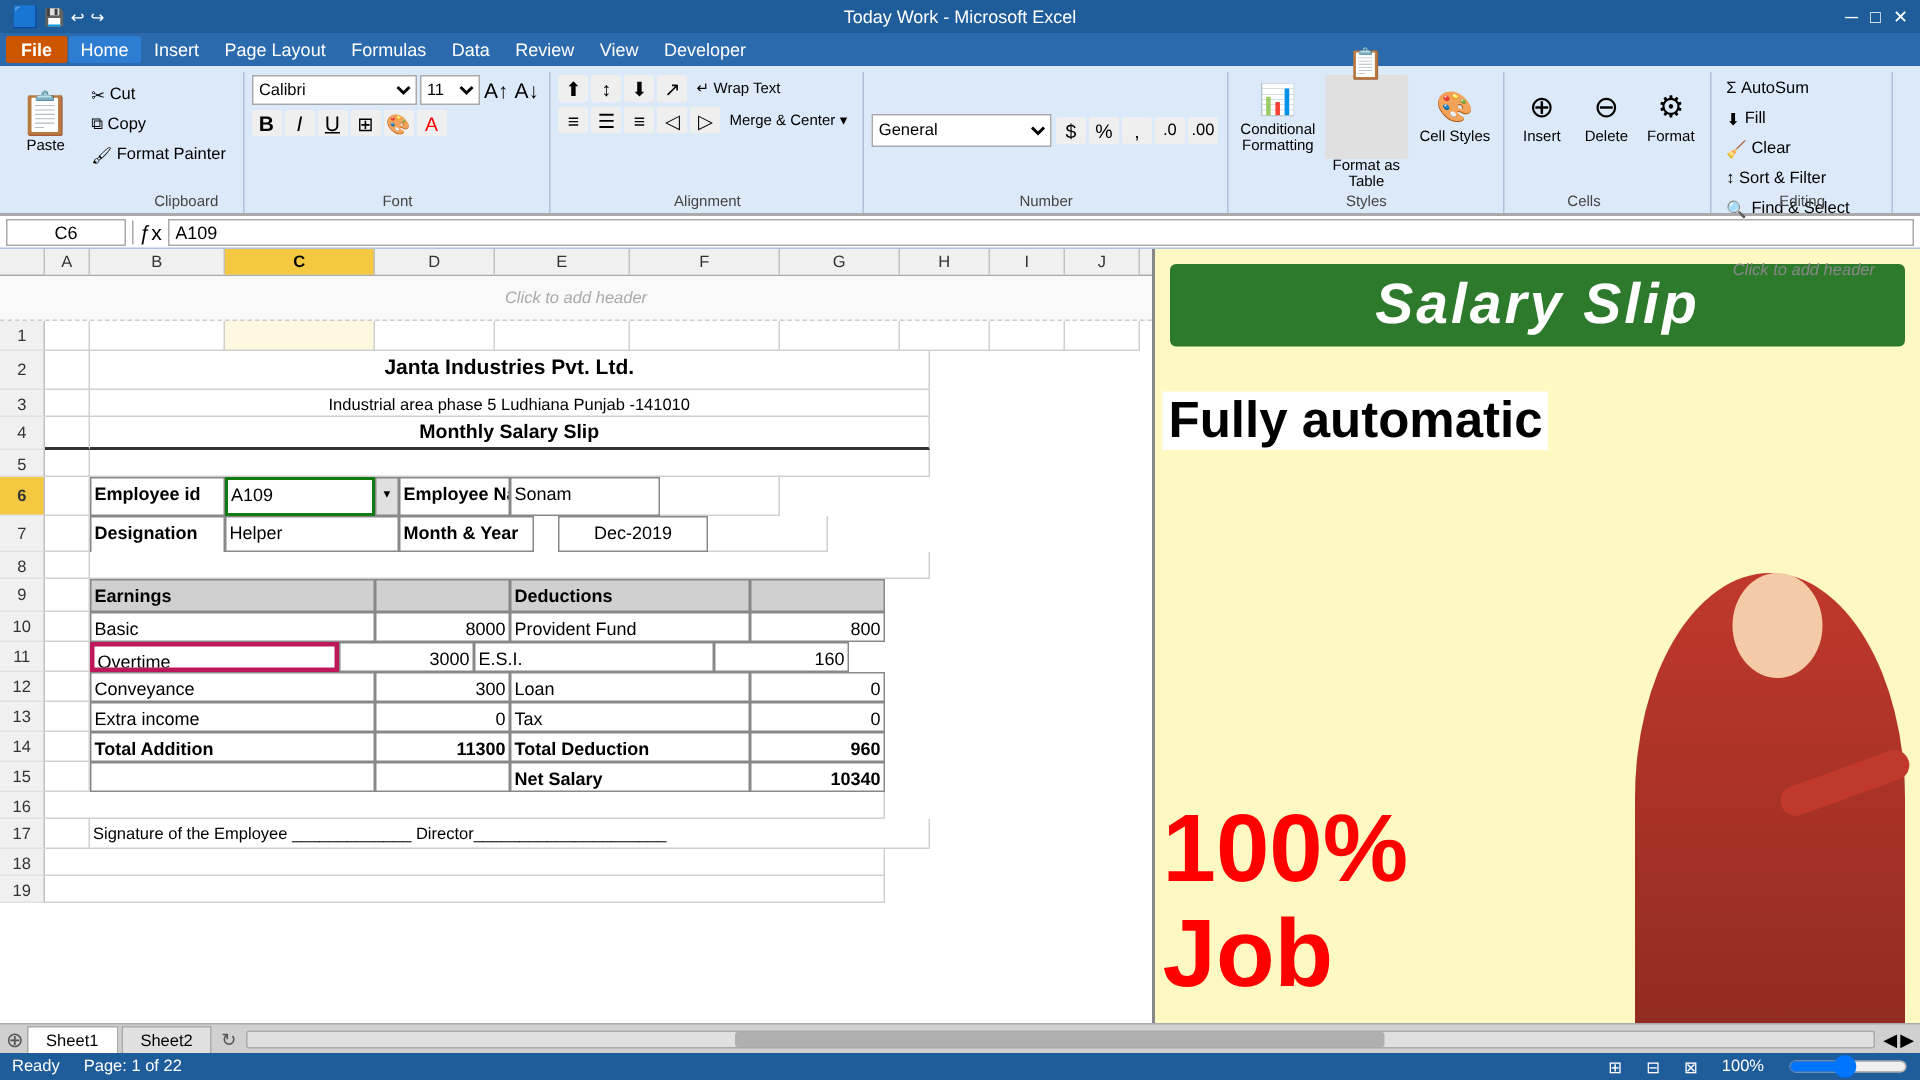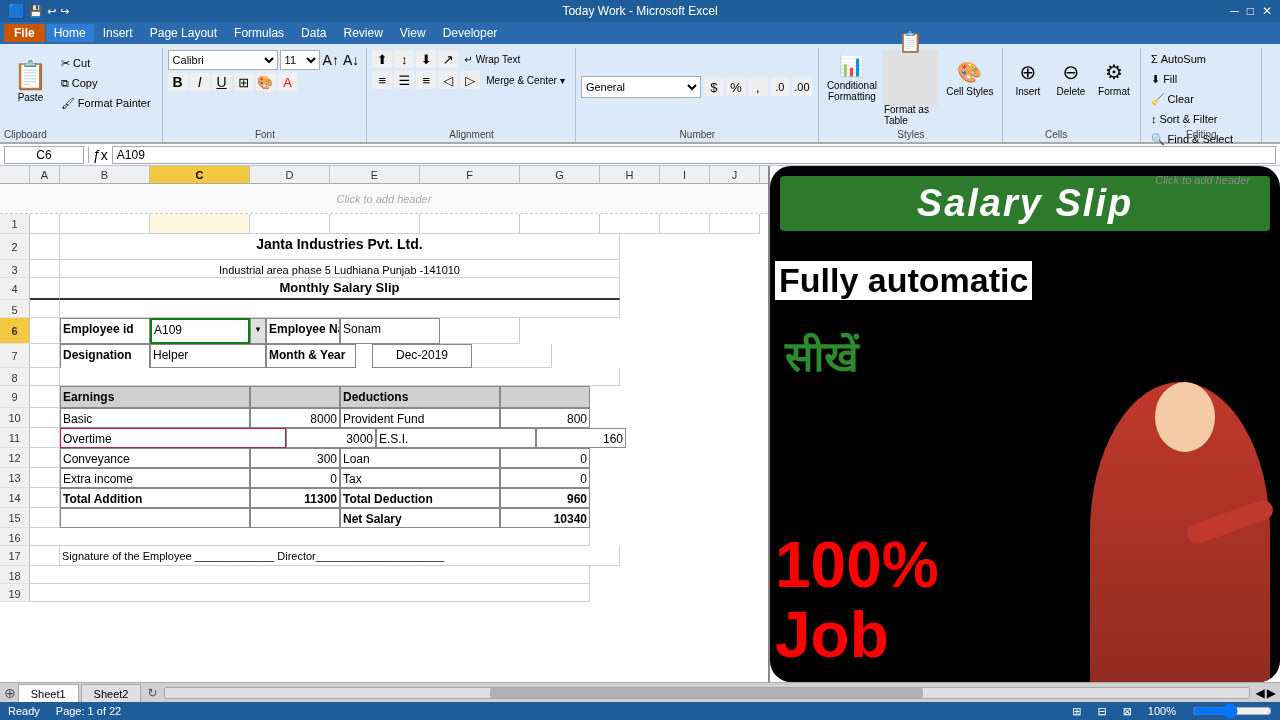--- a/index.html
+++ b/index.html
@@ -156,21 +156,21 @@
           <div class="rb-btn-sm">
             <span>⧉</span>
             <span>Copy</span>
           </div>
           <div class="rb-btn-sm">
             <span>🖌</span>
             <span>Format Painter</span>
           </div>
         </div>
       </div>
-      <div style="position:absolute; bottom:2px; left:0; right:16px; text-align:left; font-size:10px; color:#444;">Clipboard</div>
+      <div style="position:absolute; bottom:2px; left:0; right:16px; text-align:right; font-size:10px; color:#444;">Clipboard</div>
     </div>
 
     <div style="display:flex; flex-direction:column; border-right:1px solid #b0c0d8; padding:2px 6px 14px 4px; position:relative; min-width:130px;">
       <div style="display:flex; flex-direction:column; gap:3px; flex:1; padding-bottom:4px;">
         <div style="display:flex; gap:2px; align-items:center;">
           <select class="font-name-select">
             <option>Calibri</option>
           </select>
           <select class="font-size-select">
             <option>11</option>
@@ -236,21 +236,21 @@
     </div>
 
     <div style="display:flex; flex-direction:column; border-right:1px solid #b0c0d8; padding:2px 4px 14px 4px; position:relative; min-width:170px;">
       <div style="display:flex; gap:3px; flex:1; align-items:flex-start;">
         <div class="cond-fmt-btn">
           <div class="cond-fmt-icon">📊</div>
           <div style="font-size:10px; text-align:center;">Conditional Formatting</div>
         </div>
         <div class="cond-fmt-btn" style="background:#e0e0e0;">
           <div class="cond-fmt-icon">📋</div>
-          <div style="font-size:10px; text-align:left;margin-top:48px;">Format as Table</div>
+          <div style="font-size:10px; text-align:center;margin-top:48px;">Format as Table</div>
         </div>
         <div class="cond-fmt-btn">
           <div class="cond-fmt-icon">🎨</div>
           <div style="font-size:10px; text-align:center;">Cell Styles</div>
         </div>
       </div>
       <div style="position:absolute; bottom:2px; left:0; right:0; text-align:center; font-size:10px; color:#444;">Styles</div>
     </div>
 
     <div style="display:flex; flex-direction:column; border-right:1px solid #b0c0d8; padding:2px 6px 14px 4px; position:relative; min-width:110px;">
@@ -409,21 +409,21 @@
         <div class="row-num">10</div>
         <div class="cell" style="width:30px;"></div>
         <div class="cell" style="width:190px; border:1px solid #888;">Basic</div>
         <div class="cell" style="width:90px; border:1px solid #888; text-align:right;">8000</div>
         <div class="cell" style="width:160px; border:1px solid #888;">Provident Fund</div>
         <div class="cell" style="width:90px; border:1px solid #888; text-align:right;">800</div>
       </div>
       <div style="display:flex; height:20px;">
         <div class="row-num">11</div>
         <div class="cell" style="width:30px;"></div>
-        <div class="cell" style="width:226px; border:1px solid #be185d;">Overtime</div>
+        <div class="cell" style="width:166px; border:3px solid #be185d;">Overtime</div>
         <div class="cell" style="width:90px; border:1px solid #888; text-align:right;">3000</div>
         <div class="cell" style="width:160px; border:1px solid #888;">E.S.I.</div>
         <div class="cell" style="width:90px; border:1px solid #888; text-align:right;">160</div>
       </div>
       <div style="display:flex; height:20px;">
         <div class="row-num">12</div>
         <div class="cell" style="width:30px;"></div>
         <div class="cell" style="width:190px; border:1px solid #888;">Conveyance</div>
         <div class="cell" style="width:90px; border:1px solid #888; text-align:right;">300</div>
         <div class="cell" style="width:160px; border:1px solid #888;">Loan</div>
@@ -472,29 +472,28 @@
       </div>
 
       <div style="display:flex; height:18px;">
         <div class="row-num">19</div>
         <div class="cell" style="width:560px;"></div>
       </div>
 
     </div>
   </div>
 
-  <div style="flex:1; background:#000000; position:relative; overflow:hidden;border-radius:21px;">
+  <div style="flex:1; background:#fef9c3; position:relative; overflow:hidden;">
 
     <div style="position:absolute; top:10px; left:10px; right:10px; background:#2d7a2d; padding:6px 20px; border-radius:4px;">
       <div style="color:white; font-size:38px; font-style:italic; font-weight:bold; font-family:Arial, sans-serif; text-align:center; letter-spacing:2px;">Salary Slip</div>
     </div>
 
     <div style="position:absolute; top:95px; left:5px; color:black; background:white; font-size:34px; font-weight:900; font-family:Arial, sans-serif; padding:0 4px; white-space:nowrap;">Fully automatic</div>
 
-    <div style="position:absolute; top:160px; left:15px; font-size:42px; color:#2d8a2d; font-weight:bold;">सीखें</div>
 
     <div style="position:absolute; bottom:80px; left:5px; font-size:64px; font-weight:900; color:red; font-family:Arial Black, sans-serif;">100%</div>
 
     <div style="position:absolute; bottom:10px; left:5px; font-size:64px; font-weight:900; color:red; font-family:Arial Black, sans-serif;">Job</div>
 
     <div style="position:absolute; bottom:0; right:0; width:210px; height:320px; overflow:hidden;">
 
       <div style="position:absolute; bottom:0; right:10px; width:180px; height:300px; background:linear-gradient(180deg, #c0392b 0%, #922b21 100%); border-radius:50% 50% 0 0; display:flex; align-items:flex-end; justify-content:center;"></div>
 
       <div style="position:absolute; bottom:230px; right:65px; width:60px; height:70px; background:#f5cba7; border-radius:50%; z-index:2;"></div>

